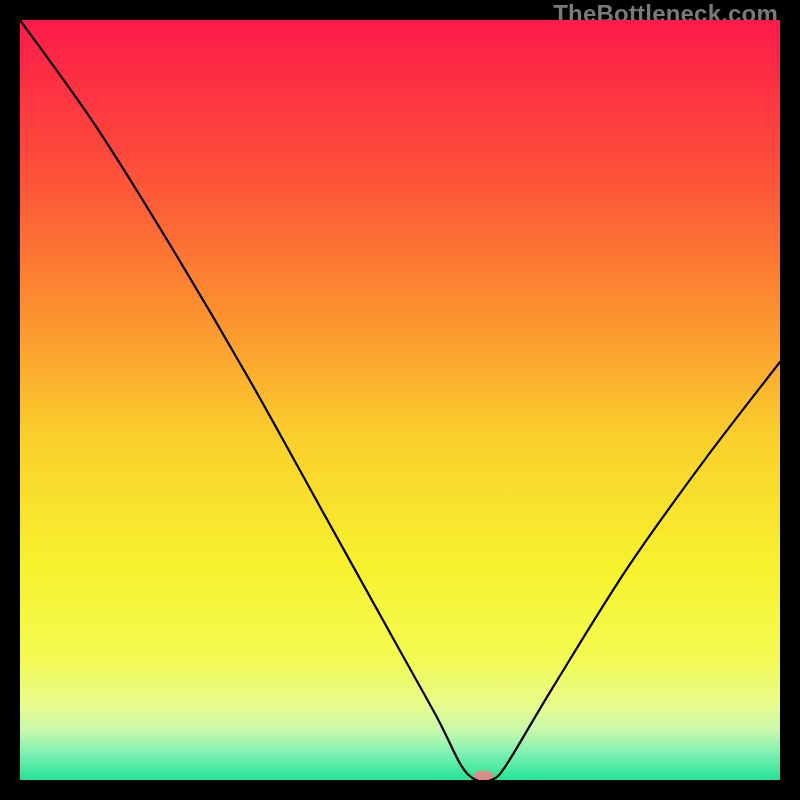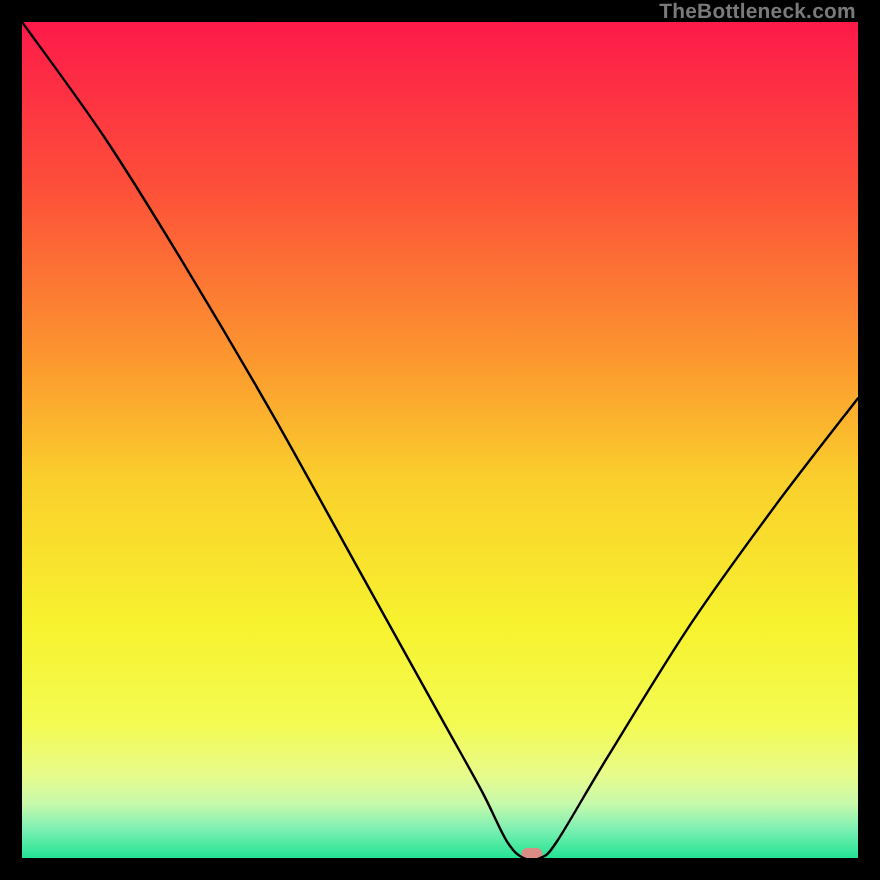--- a/index.html
+++ b/index.html
@@ -16,21 +16,21 @@
     left: 20px;
     top: 20px;
     width: 760px;
     height: 760px;
     background: #000;
   }
   .watermark {
     position: absolute;
     right: 22px;
     top: 0px;
-    font-size: 19px;
+    font-size: 24px;
     font-weight: 600;
     color: #7a7a7a;
     font-family: Arial, sans-serif;
     letter-spacing: 0.2px;
   }
   svg.plot {
     position: absolute;
     left: 20px;
     top: 20px;
     width: 760px;

